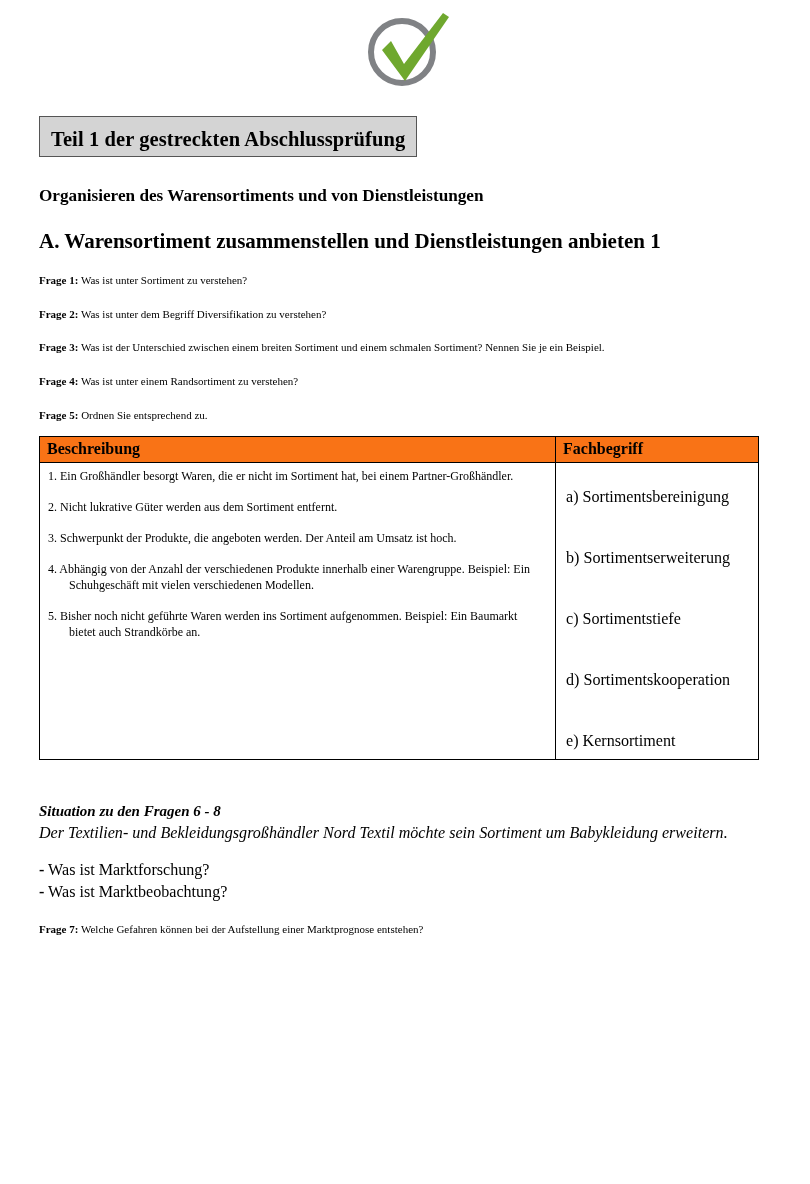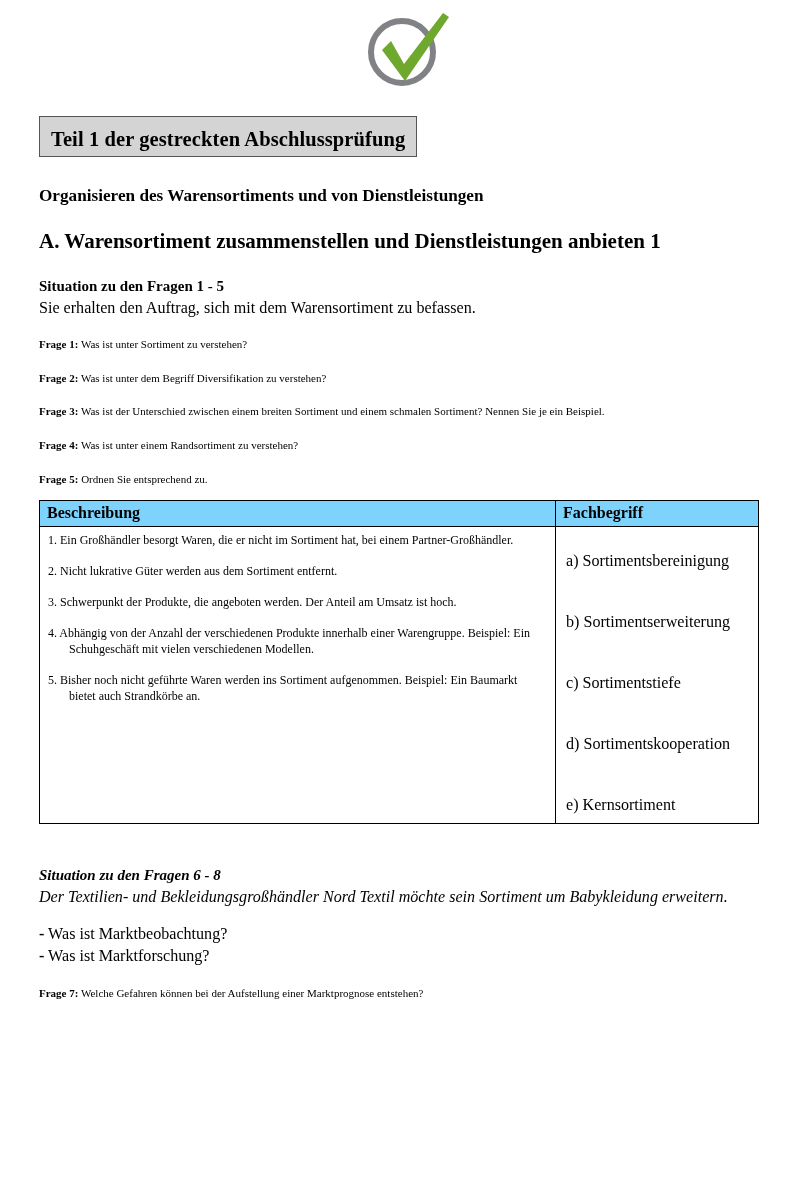--- a/index.html
+++ b/index.html
@@ -107,21 +107,21 @@
     margin-top: 14px;
     width: 719px;
     border: 1px solid #000000;
     border-collapse: collapse;
     table-layout: fixed;
   }
   .assign-table col.c-desc { width: 516px; }
   .assign-table col.c-term { width: 203px; }
 
   .assign-table thead th {
-    background: #7dd3fc;
+    background: #f97316;
     border-bottom: 1px solid #000000;
     border-right: 1px solid #000000;
     font-size: 16px;
     font-weight: bold;
     text-align: left;
     padding: 3px 0 4px 7px;
     vertical-align: middle;
   }
   .assign-table thead th.last { border-right: none; }
 
@@ -168,24 +168,20 @@
   
   <div class="banner">
     <div class="banner-text">Teil 1 der gestreckten Abschlussprüfung</div>
   </div>
 
   
   <div class="h-main">Organisieren des Warensortiments und von Dienstleistungen</div>
   <div class="h-sub">A. Warensortiment zusammenstellen und Dienstleistungen anbieten 1</div>
 
   
-  <div class="situation">
-    <div class="situation-title">Situation zu den Fragen 1 - 5</div>
-    <div class="situation-body">Sie erhalten den Auftrag, sich mit dem Warensortiment zu befassen.</div>
-  </div>
 
   
   <div class="q">
     <span class="q-label">Frage 1:</span><span class="q-text"> Was ist unter Sortiment zu verstehen?</span>
   </div>
 
   <div class="q">
     <span class="q-label">Frage 2:</span><span class="q-text"> Was ist unter dem Begriff Diversifikation zu verstehen?</span>
   </div>
 
@@ -256,25 +252,25 @@
   <div class="situation" style="margin-top:42px;font-style:italic;">
     <div class="situation-title">Situation zu den Fragen 6 - 8</div>
     <div class="situation-body">Der Textilien- und Bekleidungsgroßhändler Nord Textil möchte sein Sortiment um Babykleidung erweitern.</div>
   </div>
 
   
 
   
   <div class="bullet-list">
     <div class="bullet-line">
+      <span class="dash">-</span><span> Was ist Marktforschung?</span>
+    </div>
+    <div class="bullet-line">
       <span class="dash">-</span><span> Was ist Marktbeobachtung?</span>
     </div>
-    <div class="bullet-line">
-      <span class="dash">-</span><span> Was ist Marktforschung?</span>
-    </div>
   </div>
 
   
   <div class="q">
     <span class="q-label">Frage 7:</span><span class="q-text"> Welche Gefahren können bei der Aufstellung einer Marktprognose entstehen?</span>
   </div>
 
   
 
 </div>

